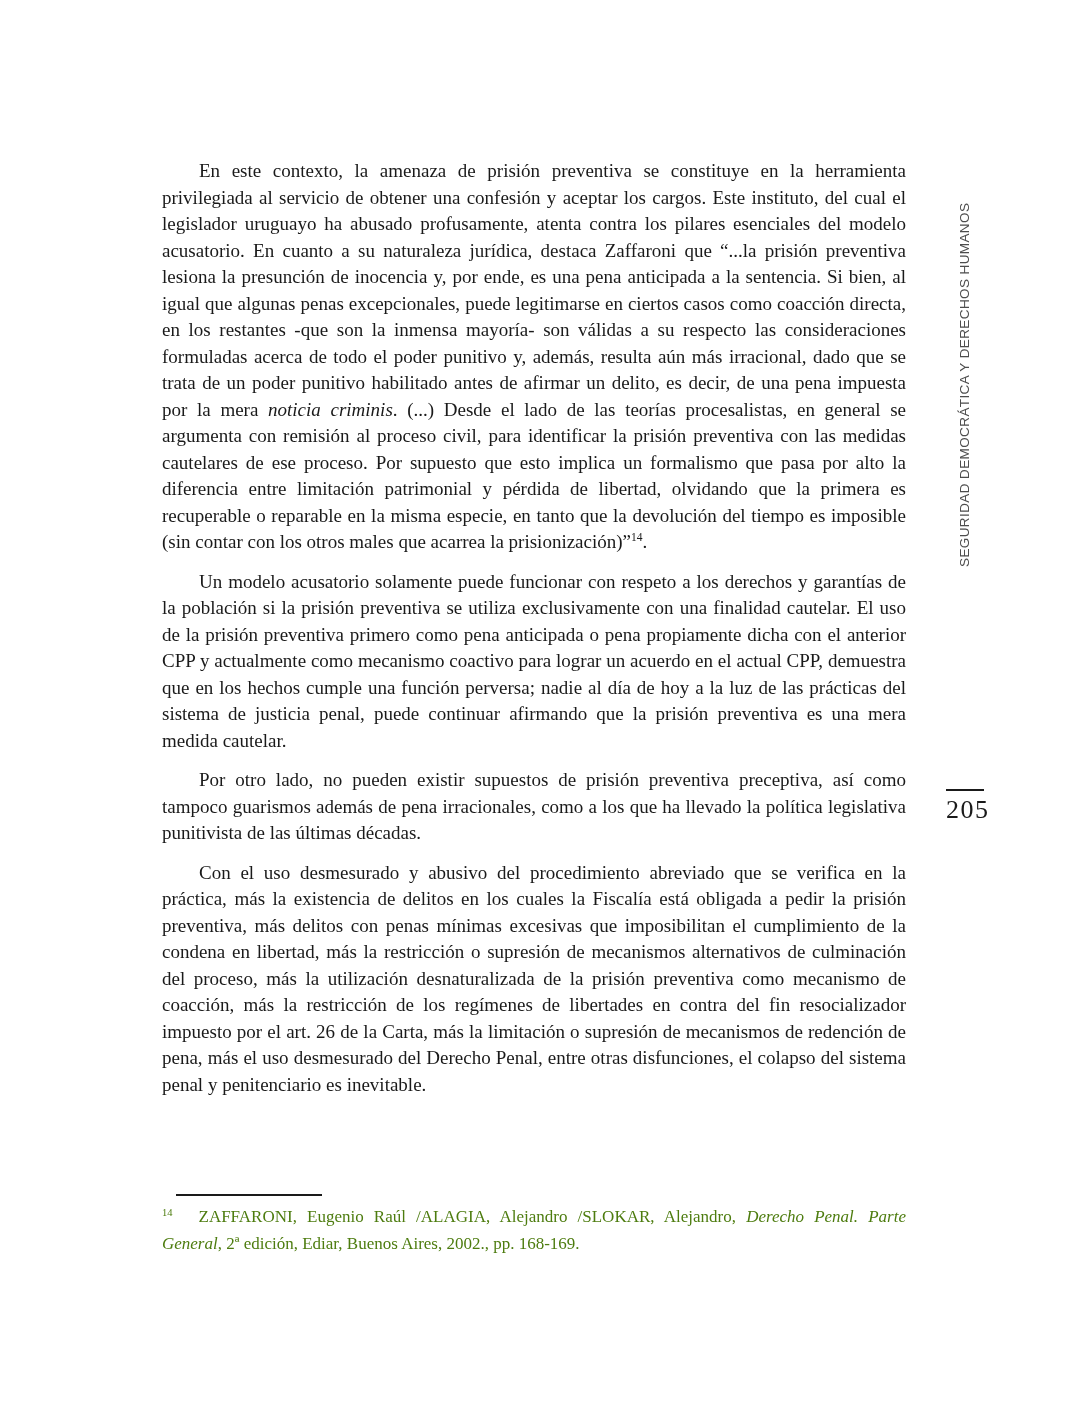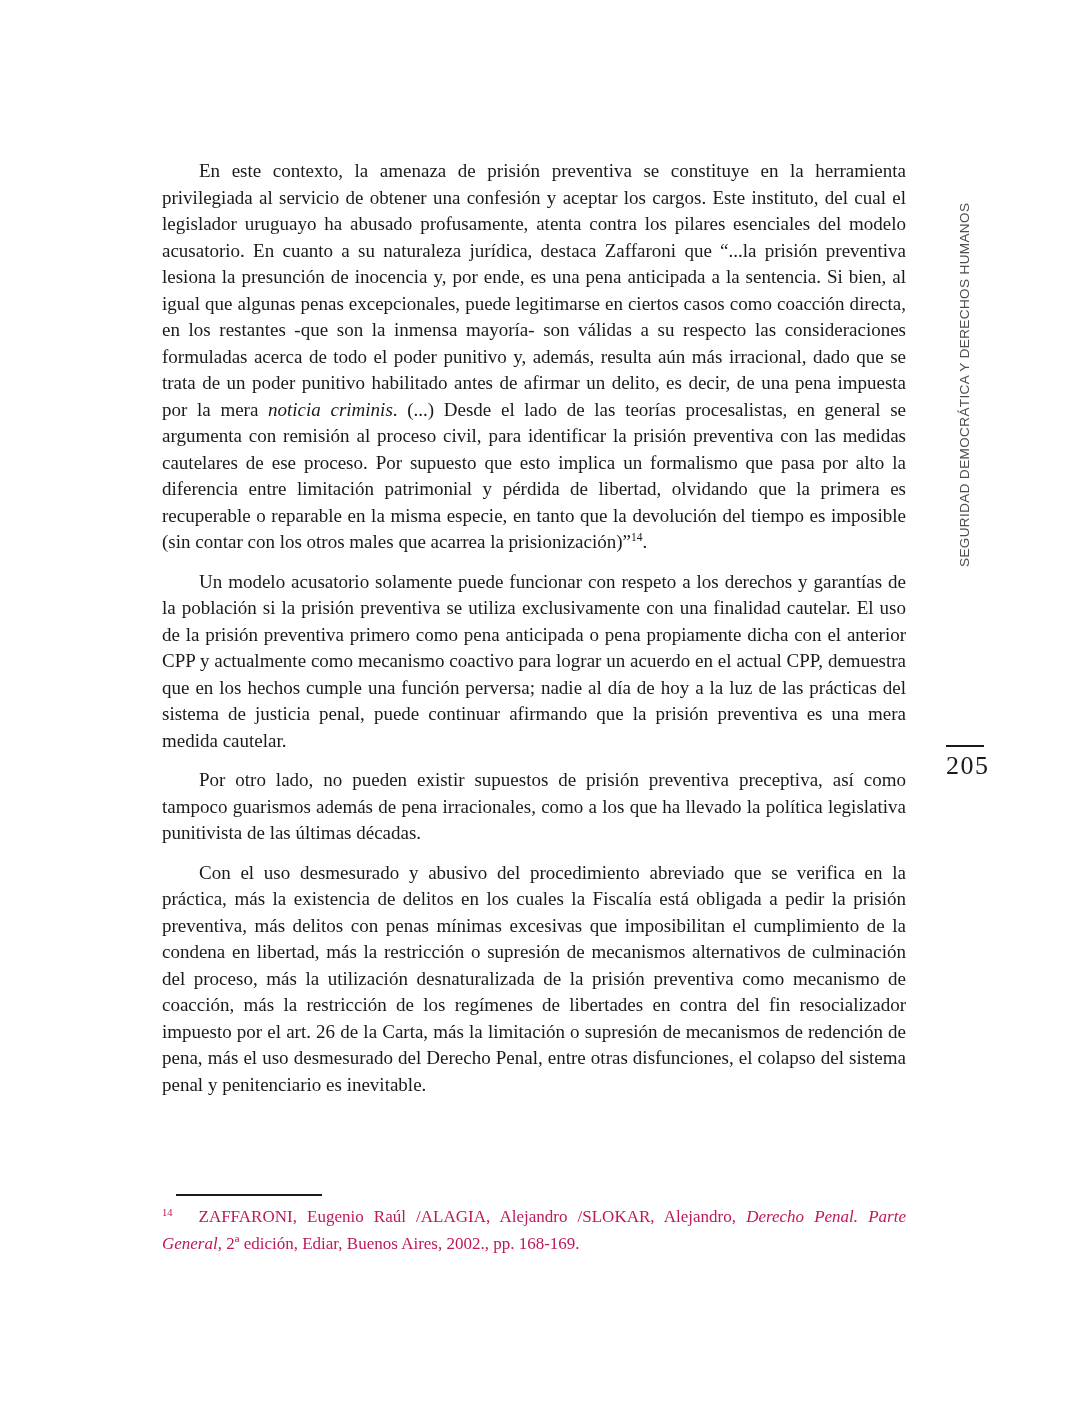--- a/index.html
+++ b/index.html
@@ -40,39 +40,39 @@
     writing-mode: vertical-rl;
     transform: rotate(180deg);
     font-family: "Liberation Sans", sans-serif;
     font-size: 13.5px;
     letter-spacing: 0.4px;
     color: #4d4d4d;
     white-space: nowrap;
   }
   .folio {
     position: absolute;
-    left: 946px; top: 745px;
+    left: 946px; top: 789px;
     width: 40px;
   }
   .folio-rule {
     width: 38px; height: 0;
     border-top: 2px solid #1a1a1a;
   }
   .folio-num {
     margin-top: 4px;
     font-size: 26px;
     letter-spacing: 1.5px;
     color: #1a1a1a;
     text-align: left;
   }
   .footnote {
     position: absolute;
     left: 162px; top: 1194px;
     width: 744px;
-    color: #be185d;
+    color: #4d7c0f;
   }
   .footnote-rule {
     width: 146px; height: 0;
     margin-left: 14px;
     border-top: 2.5px solid #1a1a1a;
     margin-bottom: 7px;
   }
   .footnote-text {
     font-size: 17px;
     line-height: 27px;

